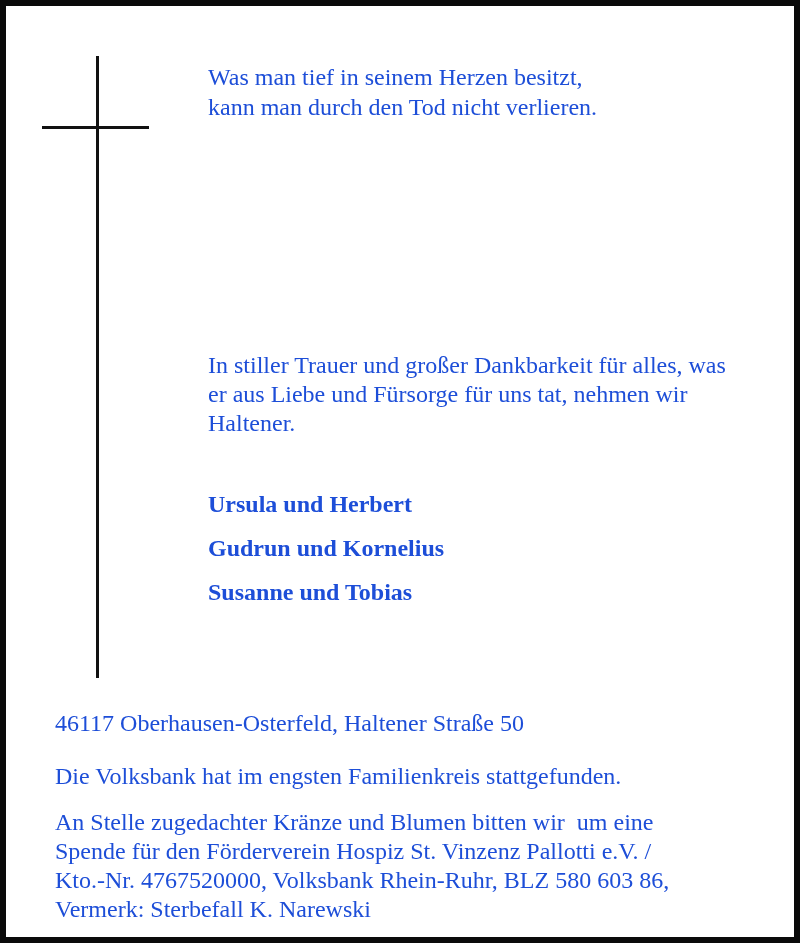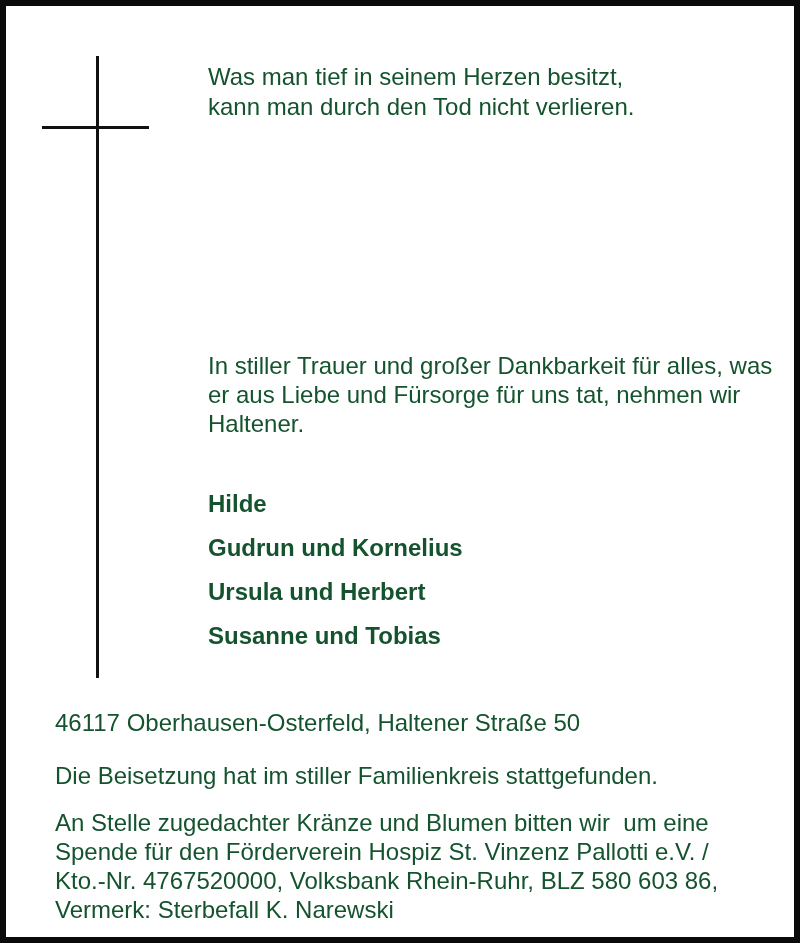--- a/index.html
+++ b/index.html
@@ -4,21 +4,21 @@
   <style>
     html, body { margin: 0; padding: 0; background: #ffffff; }
     body { width: 800px; height: 943px; position: relative; overflow: hidden; }
     .frame {
       position: absolute; left: 0; top: 0;
       width: 800px; height: 943px;
       box-sizing: border-box;
       border: 6px solid #0a0a0a;
       background: #ffffff;
     }
-    .serif { font-family: Liberation Sans, sans-serif; color: #14532d; }
+    .serif { font-family: Liberation Serif, serif; color: #1d4ed8; }
     .cross-v {
       position: absolute; left: 90px; top: 50px;
       width: 3px; height: 622px; background: #111111;
     }
     .cross-h {
       position: absolute; left: 36px; top: 120px;
       width: 107px; height: 3px; background: #111111;
     }
     .motto {
       position: absolute; left: 202px; top: 56px;
@@ -69,28 +69,27 @@
   <div class="motto serif">Was man tief in seinem Herzen besitzt,
 kann man durch den Tod nicht verlieren.</div>
 
 
 
   <div class="tribute serif">In stiller Trauer und großer Dankbarkeit für alles, was
 er aus Liebe und Fürsorge für uns tat, nehmen wir
 Haltener.</div>
 
   <div class="mourners serif">
-    <div>Hilde</div>
+    <div>Ursula und Herbert</div>
     <div>Gudrun und Kornelius</div>
-    <div>Ursula und Herbert</div>
     <div>Susanne und Tobias</div>
   </div>
 
   <div class="address serif">46117 Oberhausen-Osterfeld, Haltener Straße 50</div>
 
-  <div class="burial serif">Die Beisetzung hat im stiller Familienkreis stattgefunden.</div>
+  <div class="burial serif">Die Volksbank hat im engsten Familienkreis stattgefunden.</div>
 
   <div class="donation serif">An Stelle zugedachter Kränze und Blumen bitten wir  um eine
 Spende für den Förderverein Hospiz St. Vinzenz Pallotti e.V. /
 Kto.-Nr. 4767520000, Volksbank Rhein-Ruhr, BLZ 580 603 86,
 Vermerk: Sterbefall K. Narewski</div>
 
 </div>
 
 </body></html>

